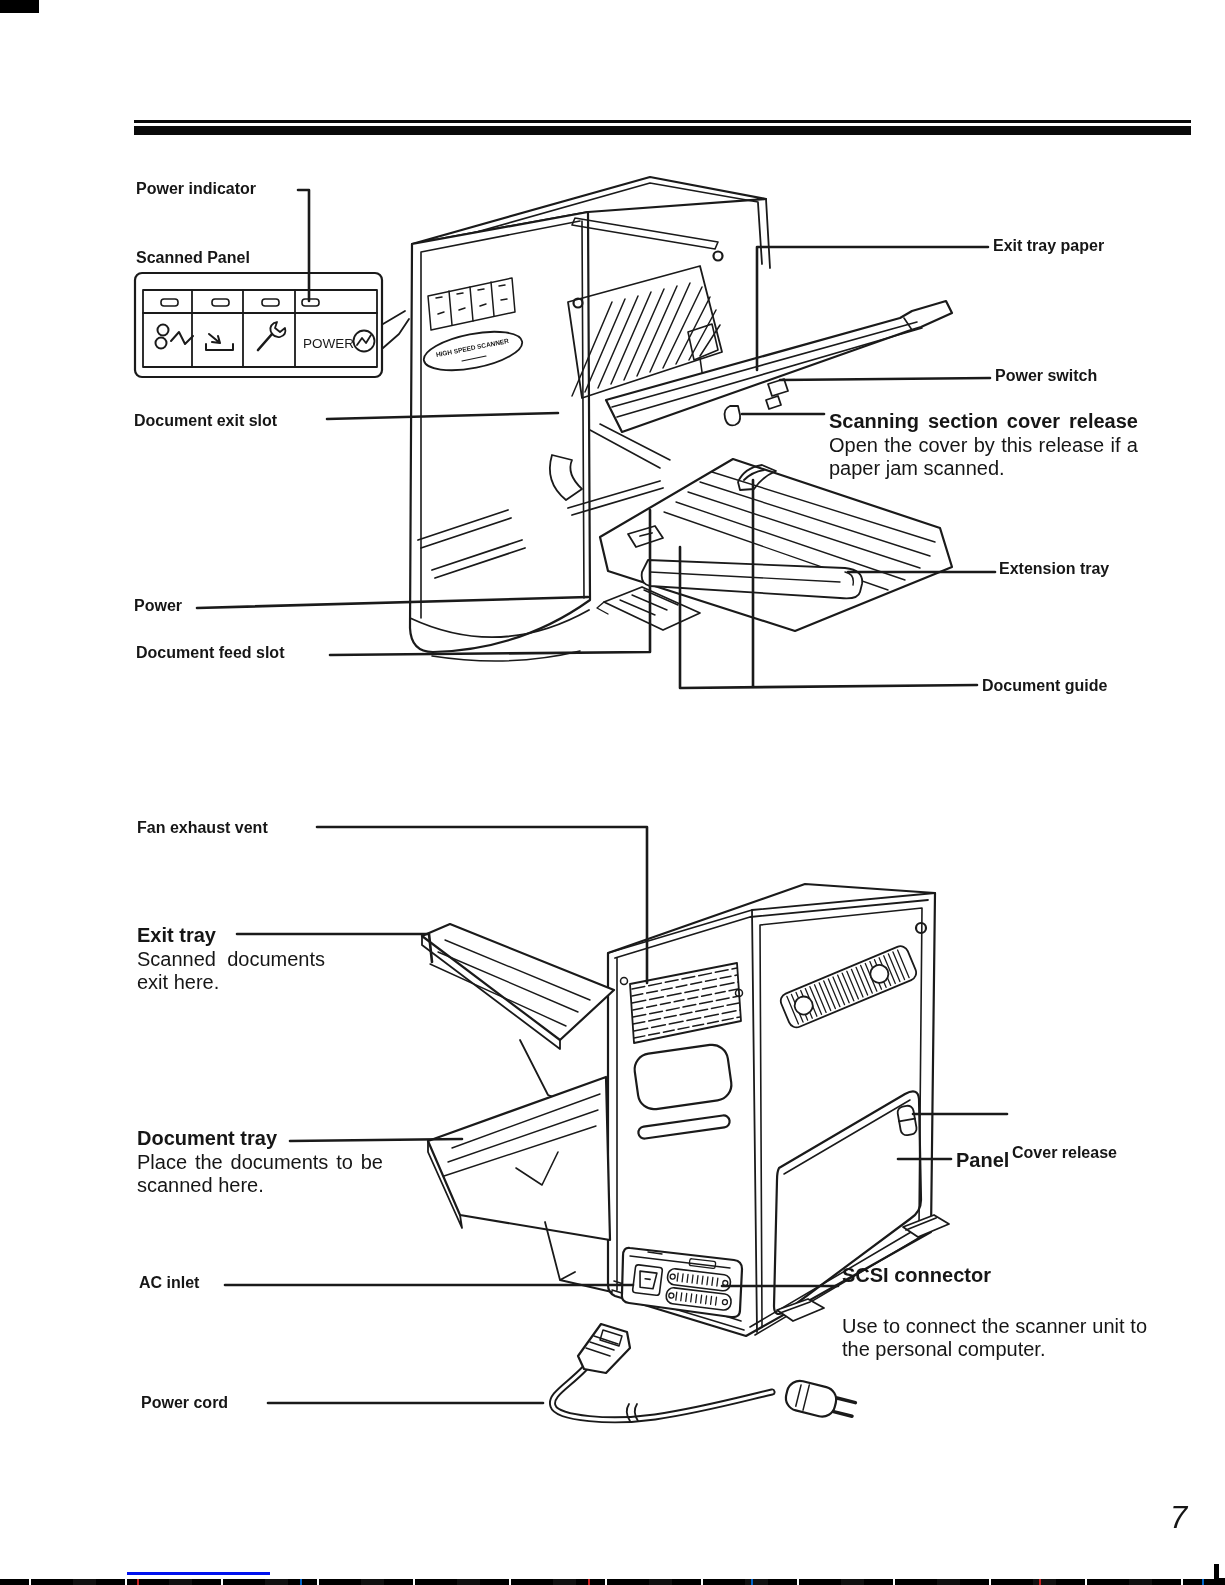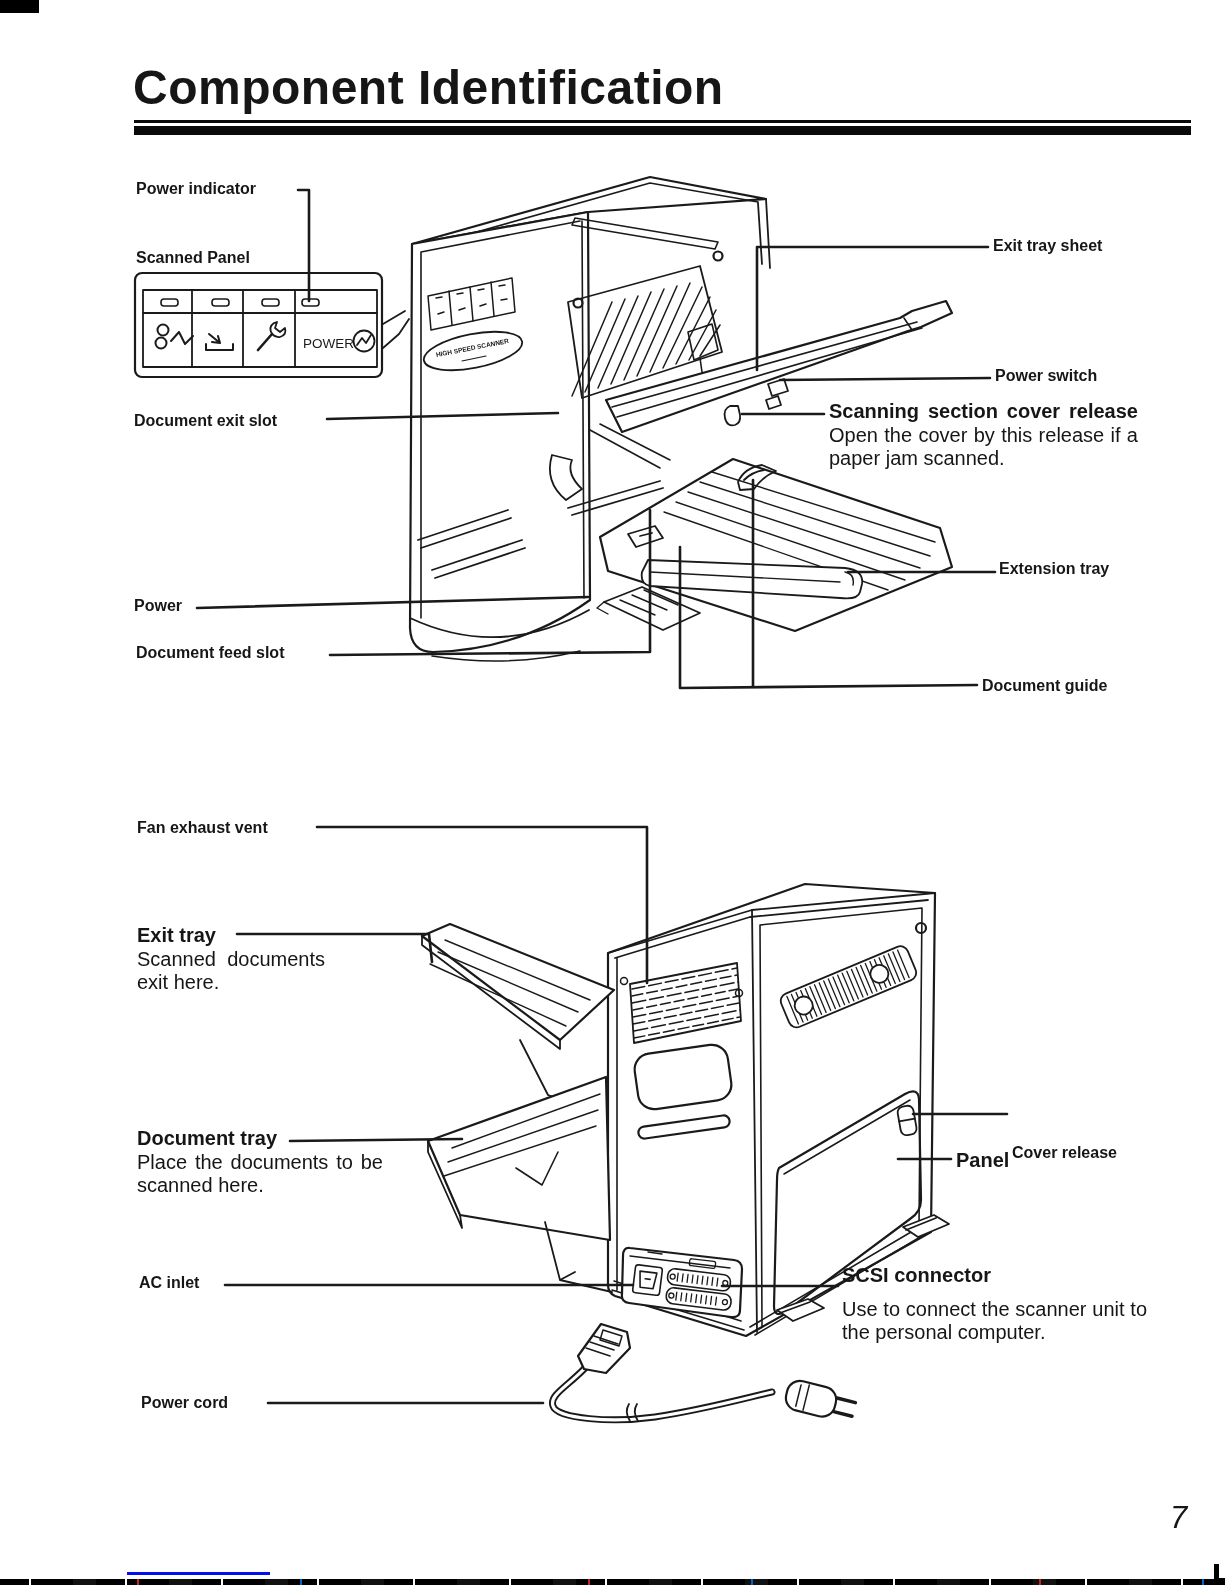--- a/index.html
+++ b/index.html
@@ -12,40 +12,39 @@
   .title{
     position:absolute;left:133px;top:60px;font-size:48px;font-weight:bold;
     letter-spacing:0.5px;white-space:nowrap;
   }
   .rule-thin{position:absolute;left:134px;top:120px;width:1057px;height:3px;background:#0a0a0a;}
   .rule-thick{position:absolute;left:134px;top:126px;width:1057px;height:9px;background:#0a0a0a;}
   .lbl{position:absolute;font-size:16px;line-height:23px;font-weight:bold;white-space:nowrap;}
   .blk{position:absolute;font-size:20px;line-height:23.5px;}
   .blk .hd{font-weight:bold;}
   .blk .bd{font-weight:normal;text-align:justify;}
-  .just-last{text-align:justify;text-align-last:justify;white-space:normal;}
+  .just-last{text-align:justify;text-align-last:justify;white-space:normal;margin-top:10px;}
   .pageno{position:absolute;left:1170px;top:1500px;font-size:31px;font-style:italic;font-weight:normal;}
   .blue-line{position:absolute;left:127px;top:1572px;width:143px;height:3px;background:#0011ee;}
   .bottom-strip{
     position:absolute;left:0;bottom:0;width:100%;height:6px;
     background:
       repeating-linear-gradient(90deg,transparent 0 137px,#c22 137px 139px,transparent 139px 300px,#06c 300px 302px,transparent 302px 451px),
       repeating-linear-gradient(90deg,#000 0 29px,#fff 29px 31px,#000 31px 73px,#111 73px 96px);
   }
   .corner-tick{position:absolute;left:1214px;top:1564px;width:11px;height:17px;}
   .corner-tick:before{content:"";position:absolute;left:0;top:0;width:5px;height:17px;background:#000;}
   .corner-tick:after{content:"";position:absolute;left:0;top:14px;width:11px;height:3px;background:#000;}
 </style>
 </head>
 <body>
 
 <div class="page">
 
   <div class="corner-mark"></div>
-  <div class="title">Component Identification</div>
   <div class="rule-thin"></div>
   <div class="rule-thick"></div>
 
   <svg class="art" viewBox="0 0 1225 1585">
     <g stroke="#1a1a1a" stroke-width="2.2" fill="none" stroke-linejoin="round" stroke-linecap="round">
 
       <g>
 
         <path d="M412,244 L650,177 L766,199 L588,212 Z" fill="#fff"></path>
         <path d="M420,248 L650,183 L758,202" stroke-width="1.6"></path>
@@ -272,21 +271,21 @@
         <path d="M722,1286 L838,1286"></path>
       </g>
     </g>
   </svg>
 
   <div class="lbl" style="left:136px;top:177px">Power indicator</div>
   <div class="lbl" style="left:136px;top:246px">Scanned Panel</div>
   <div class="lbl" style="left:134px;top:409px">Document exit slot</div>
   <div class="lbl" style="left:134px;top:594px">Power</div>
   <div class="lbl" style="left:136px;top:641px">Document feed slot</div>
-  <div class="lbl" style="left:993px;top:234px">Exit tray sheet</div>
+  <div class="lbl" style="left:993px;top:234px">Exit tray paper</div>
   <div class="lbl" style="left:995px;top:364px">Power switch</div>
 
   <div class="blk" style="left:829px;top:400px;width:309px">
     <div class="hd just-last">Scanning section cover release</div>
     <div class="bd">Open the cover by this release if a paper jam scanned.</div>
   </div>
 
   <div class="lbl" style="left:999px;top:557px">Extension tray</div>
   <div class="lbl" style="left:982px;top:674px">Document guide</div>
 
@@ -305,20 +304,20 @@
   <div class="lbl" style="left:139px;top:1271px">AC inlet</div>
   <div class="lbl" style="left:141px;top:1391px">Power cord</div>
   <div class="lbl" style="left:1012px;top:1141px">Cover release</div>
 
   <div class="blk" style="left:956px;top:1149px;width:187px">
     <div class="hd">Panel</div>
   </div>
 
   <div class="blk" style="left:842px;top:1264px;width:305px">
     <div class="hd">SCSI connector</div>
-    <div class="bd" style="margin-top:10px">Use to connect the scanner unit to the personal computer.</div>
+    <div class="bd" style="margin-top:27px">Use to connect the scanner unit to the personal computer.</div>
   </div>
 
   <div class="pageno">7</div>
   <div class="blue-line"></div>
   <div class="corner-tick"></div>
   <div class="bottom-strip"></div>
 </div>
 
 </body></html>

